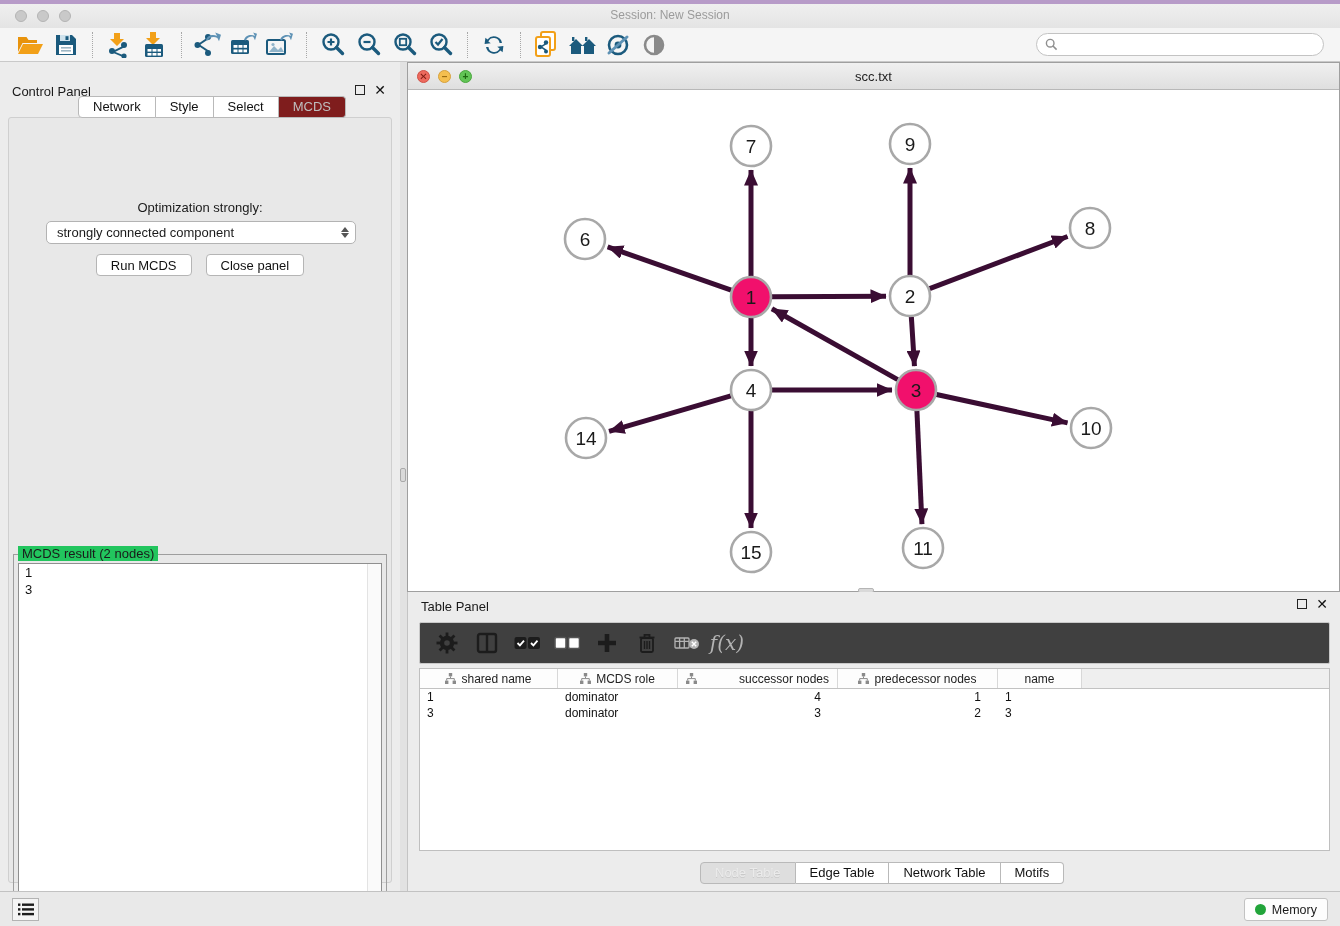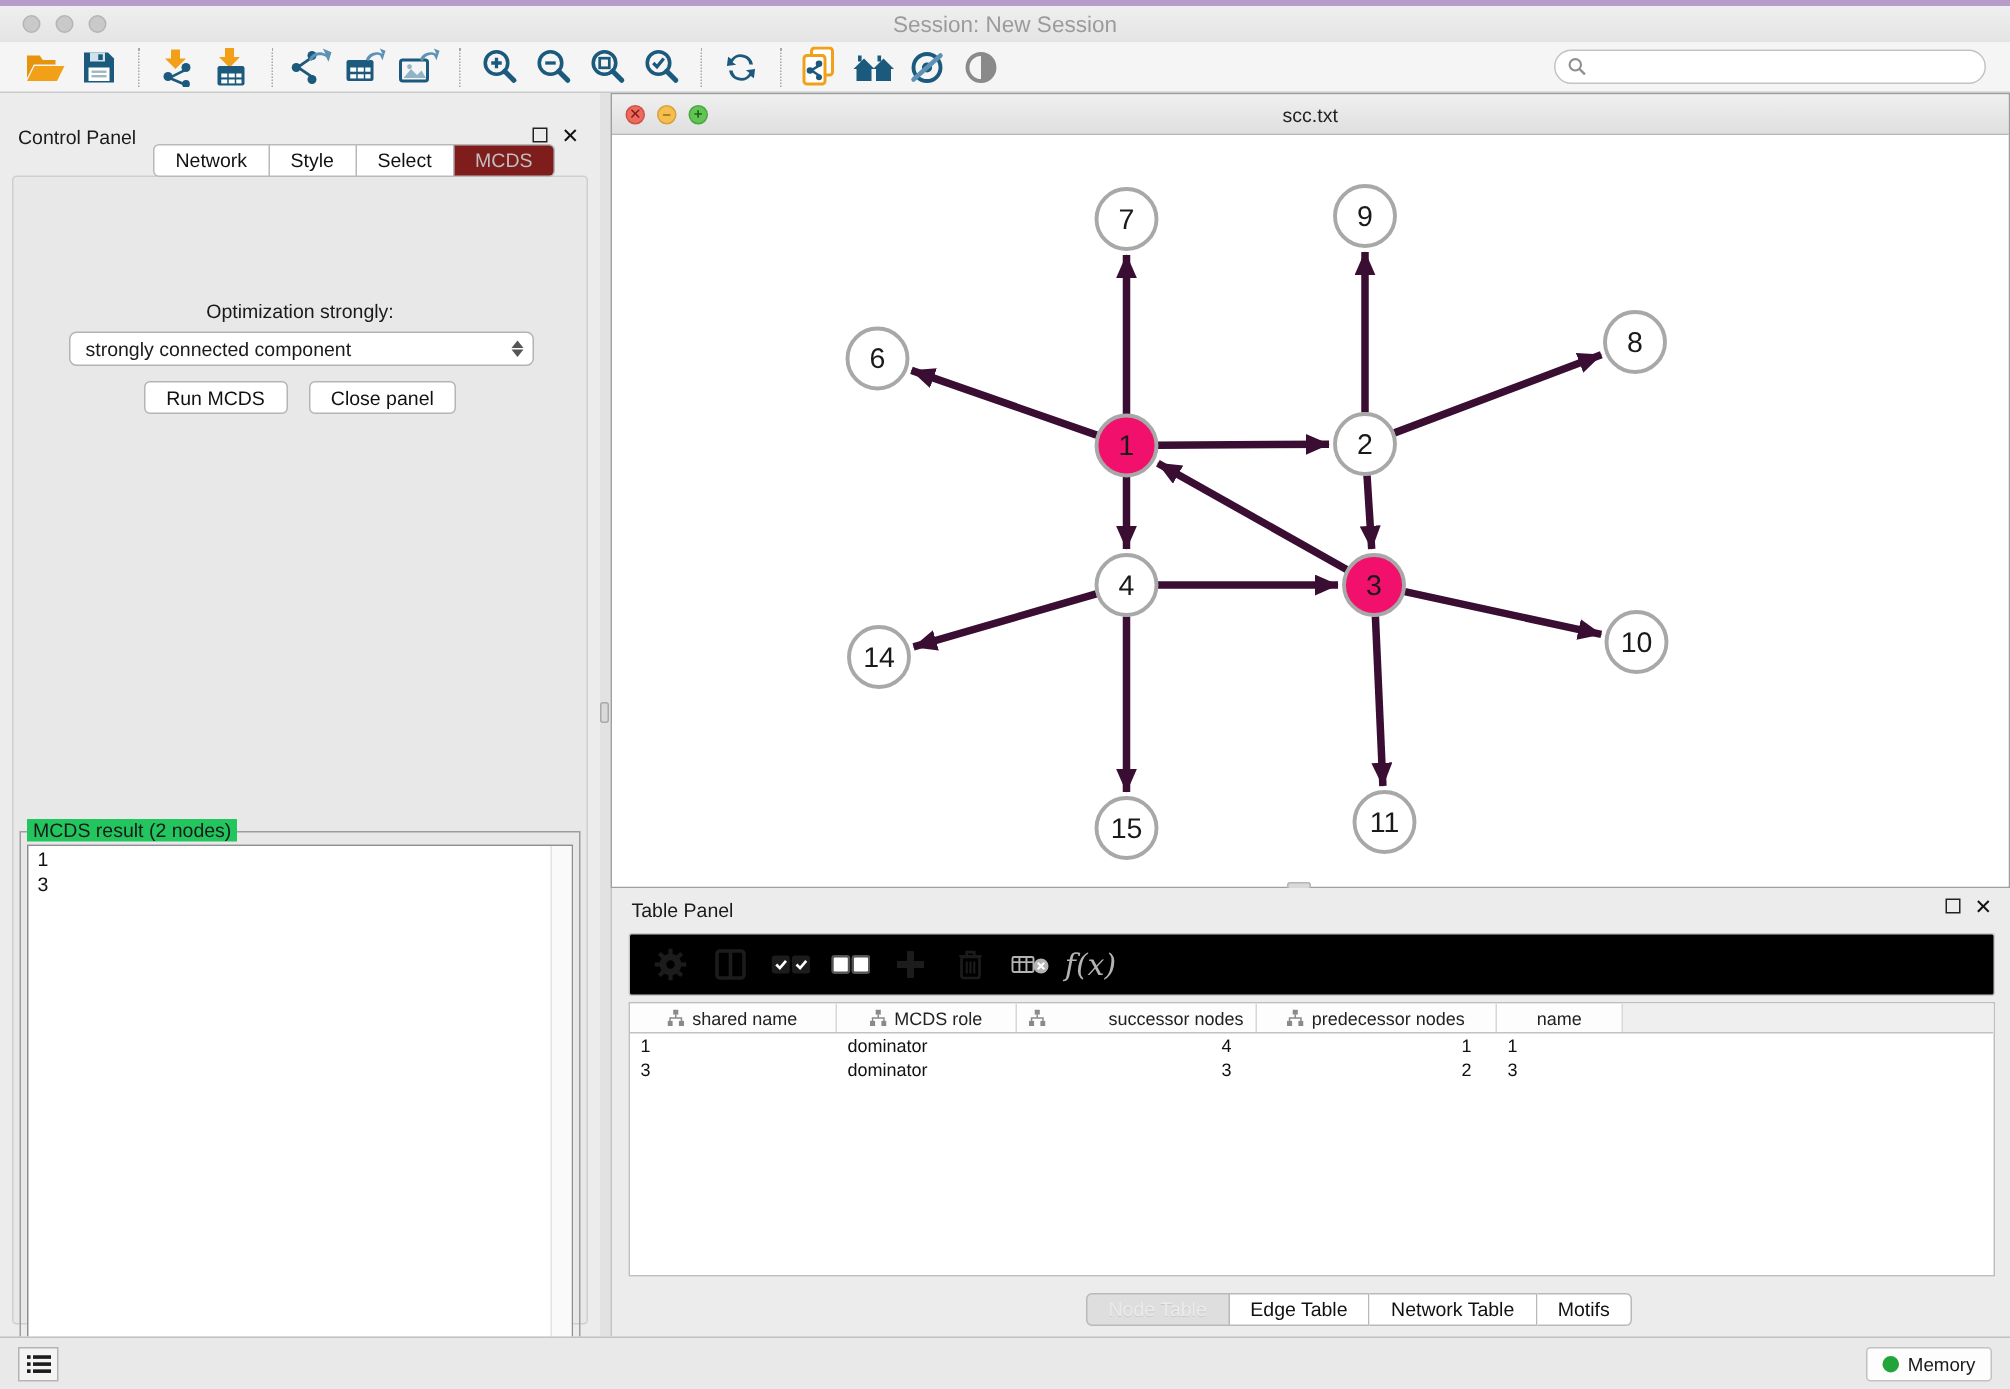--- a/index.html
+++ b/index.html
@@ -3,41 +3,41 @@
 <meta charset="utf-8">
 <style>
   * { margin:0; padding:0; box-sizing:border-box; }
   html,body { width:1340px; height:926px; overflow:hidden; }
   body { font-family:"Liberation Sans","DejaVu Sans",sans-serif; background:#e2e2e2; position:relative; font-size:13px; color:#1a1a1a; }
 
   
   .top-strip { position:absolute; left:0; top:0; width:1340px; height:4px; background:#b79bc8; }
   .titlebar { position:absolute; left:0; top:4px; width:1340px; height:24px; background:linear-gradient(#efefef,#e4e4e4); }
   .tl-dot { position:absolute; top:6px; width:12px; height:12px; border-radius:50%; background:#c9c9c9; border:1px solid #b4b4b4; }
-  .win-title { position:absolute; left:0; right:0; top:4px; text-align:center; color:#9b9b9b; font-size:15px; }
+  .win-title { position:absolute; left:0; right:0; top:4px; text-align:center; color:#9b9b9b; font-size:12px; }
 
   .toolbar { position:absolute; left:0; top:28px; width:1340px; height:34px; background:#f5f5f5; border-bottom:1px solid #c9c9c9; display:flex; align-items:center; padding:0 12px; }
   .tb-btn { width:36px; height:30px; display:flex; align-items:center; justify-content:center; cursor:default; flex:0 0 auto; }
   .tb-sep { width:1px; height:26px; border-left:1px dotted #a8a8a8; margin:0 8px; flex:0 0 auto; }
   .search-wrap { margin-left:auto; margin-right:4px; position:relative; }
   .search-input { width:288px; height:23px; border:1px solid #c3c3c3; border-radius:12px; background:#fff; padding:0 8px 0 26px; font-size:13px; outline:none; color:#333; }
   .search-glass { position:absolute; left:9px; top:5px; }
 
   
   .panel-header-text { font-size:13px; color:#1a1a1a; }
   .ph-icons { position:absolute; top:7px; display:flex; gap:9px; align-items:center; }
   .float-ico { width:10px; height:10px; border:1.6px solid #222; display:inline-block; }
   .close-ico { font-size:14px; font-weight:bold; color:#111; line-height:10px; }
 
   
   .control-panel { position:absolute; left:0; top:62px; width:400px; height:829px; background:#ececec; }
   .cp-header { position:absolute; left:0; top:0; width:100%; height:28px;margin-top:16px; }
   .cp-header .panel-header-text { position:absolute; left:12px; top:6px; }
   .cp-content { position:absolute; left:8px; top:55px; width:384px; height:766px; background:#e8e8e8; border:1px solid #cfcfcf; border-radius:3px; }
-  .seg-tabs { position:absolute; display:flex; z-index:3;margin-left:24px; }
+  .seg-tabs { position:absolute; display:flex; z-index:3; }
   .seg-tab { height:22px; line-height:20px; padding:0 14px; background:#fff; border:1px solid #b9b9b9; border-left:none; font-size:13px; color:#111; cursor:default; }
   .seg-tab:first-child { border-left:1px solid #b9b9b9; border-radius:4px 0 0 4px; }
   .seg-tab:last-child { border-radius:0 4px 4px 0; }
   .seg-tab.active { background:#7f1d1d; color:#bfbfbf; }
   .cp-tabs { left:78px; top:34px; }
 
   .opt-label { position:absolute; left:0; width:100%; top:82px; text-align:center; font-size:13px; }
   .combo { position:absolute; left:37px; top:103px; width:310px; height:23px; background:#fff; border:1px solid #b3b3b3; border-radius:5px; display:flex; align-items:center; padding:0 6px 0 10px; font-size:13px; }
   .combo-arrows { margin-left:auto; display:flex; flex-direction:column; gap:1px; align-items:center; }
   .combo-arrows i { width:0; height:0; border-left:4px solid transparent; border-right:4px solid transparent; display:block; }
@@ -64,21 +64,21 @@
   .mac-dot { position:absolute; top:7px; width:13px; height:13px; border-radius:50%; font-size:10px; font-weight:bold; text-align:center; line-height:12px; }
   .dot-close { left:9px;  background:#ed6a5e; border:1px solid #d05046; color:#7e1a12; }
   .dot-min   { left:30px; background:#f5bf4f; border:1px solid #d6a13d; color:#9a6b10; }
   .dot-max   { left:51px; background:#61c455; border:1px solid #4aa73e; color:#1d6811; }
   .net-canvas { position:absolute; left:0; top:27px; width:931px; height:501px; background:#fff; }
 
   
   .table-panel { position:absolute; left:407px; top:592px; width:933px; height:299px; background:#ececec; border-left:1px solid #c4c4c4; }
   .tp-header { position:absolute; left:0; top:0; width:100%; height:26px; }
   .tp-header .panel-header-text { position:absolute; left:13px; top:7px; }
-  .tp-toolbar { position:absolute; left:11px; top:30px; width:911px; height:42px; background:#000000; border:1px solid #c9c9c9; border-radius:2px; display:flex; align-items:center; padding:0 10px; gap:6px; }
+  .tp-toolbar { position:absolute; left:11px; top:30px; width:911px; height:42px; background:#404040; border:1px solid #c9c9c9; border-radius:2px; display:flex; align-items:center; padding:0 10px; gap:6px; }
   .tp-tool { width:34px; height:32px; display:flex; align-items:center; justify-content:center; cursor:default; }
   .fx-text { font-family:"DejaVu Serif","Liberation Serif",serif; font-style:italic; font-size:20px; color:#b3b3b3; }
 
   .dtable { position:absolute; left:11px; top:76px; width:911px; height:183px; background:#fff; border:1px solid #bfbfbf; overflow:hidden; }
   .thead { display:flex; height:20px; border-bottom:1px solid #c2c2c2; background:#fdfdfd; }
   .th { display:flex; align-items:center; justify-content:center; gap:5px; font-size:12px; color:#222; border-right:1px solid #d8d8d8; height:100%; }
   .thead .th-rest { flex:1; background:#efefef; border-right:none; }
   .trow { display:flex; height:16px; align-items:center; }
   .td { font-size:12px; color:#111; padding:0 7px; overflow:hidden; white-space:nowrap; }
   .td.right { text-align:right; padding-right:17px; }

